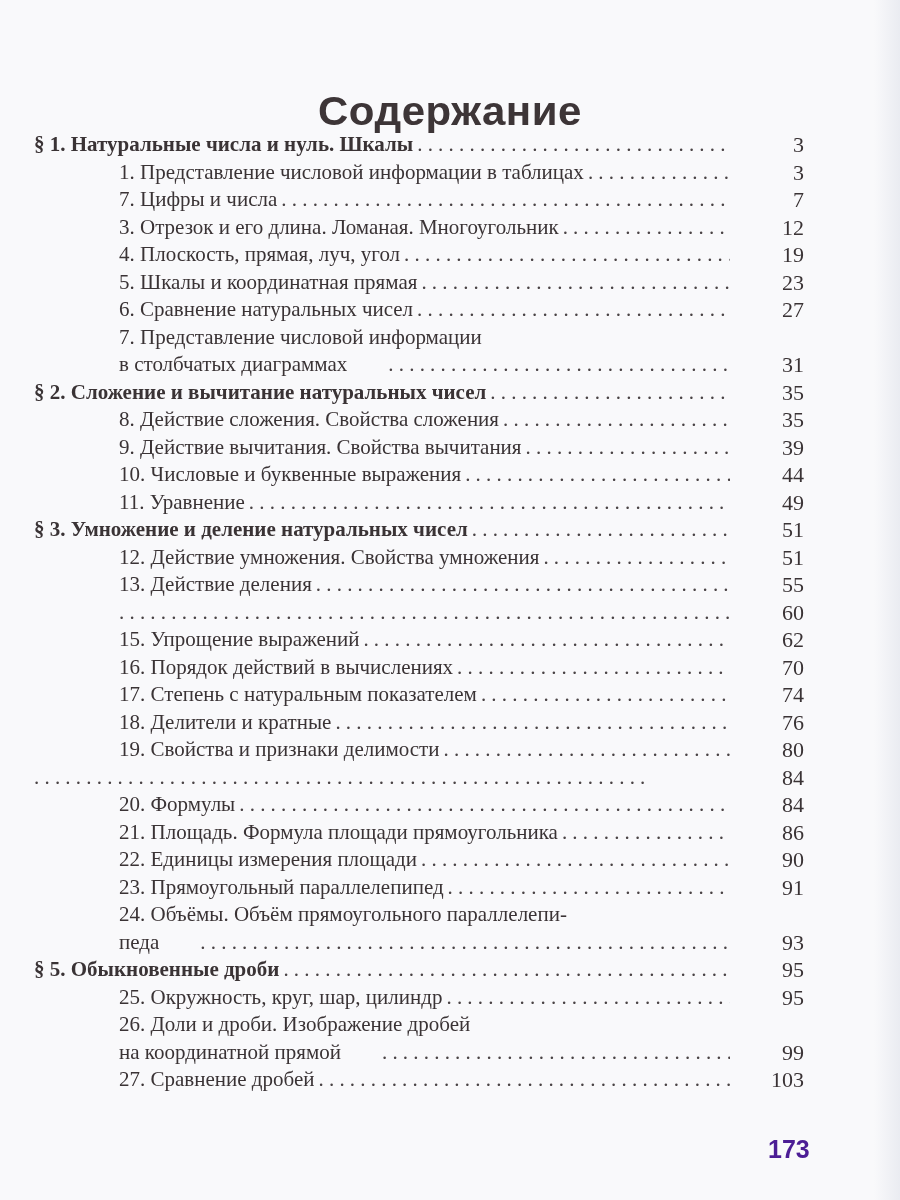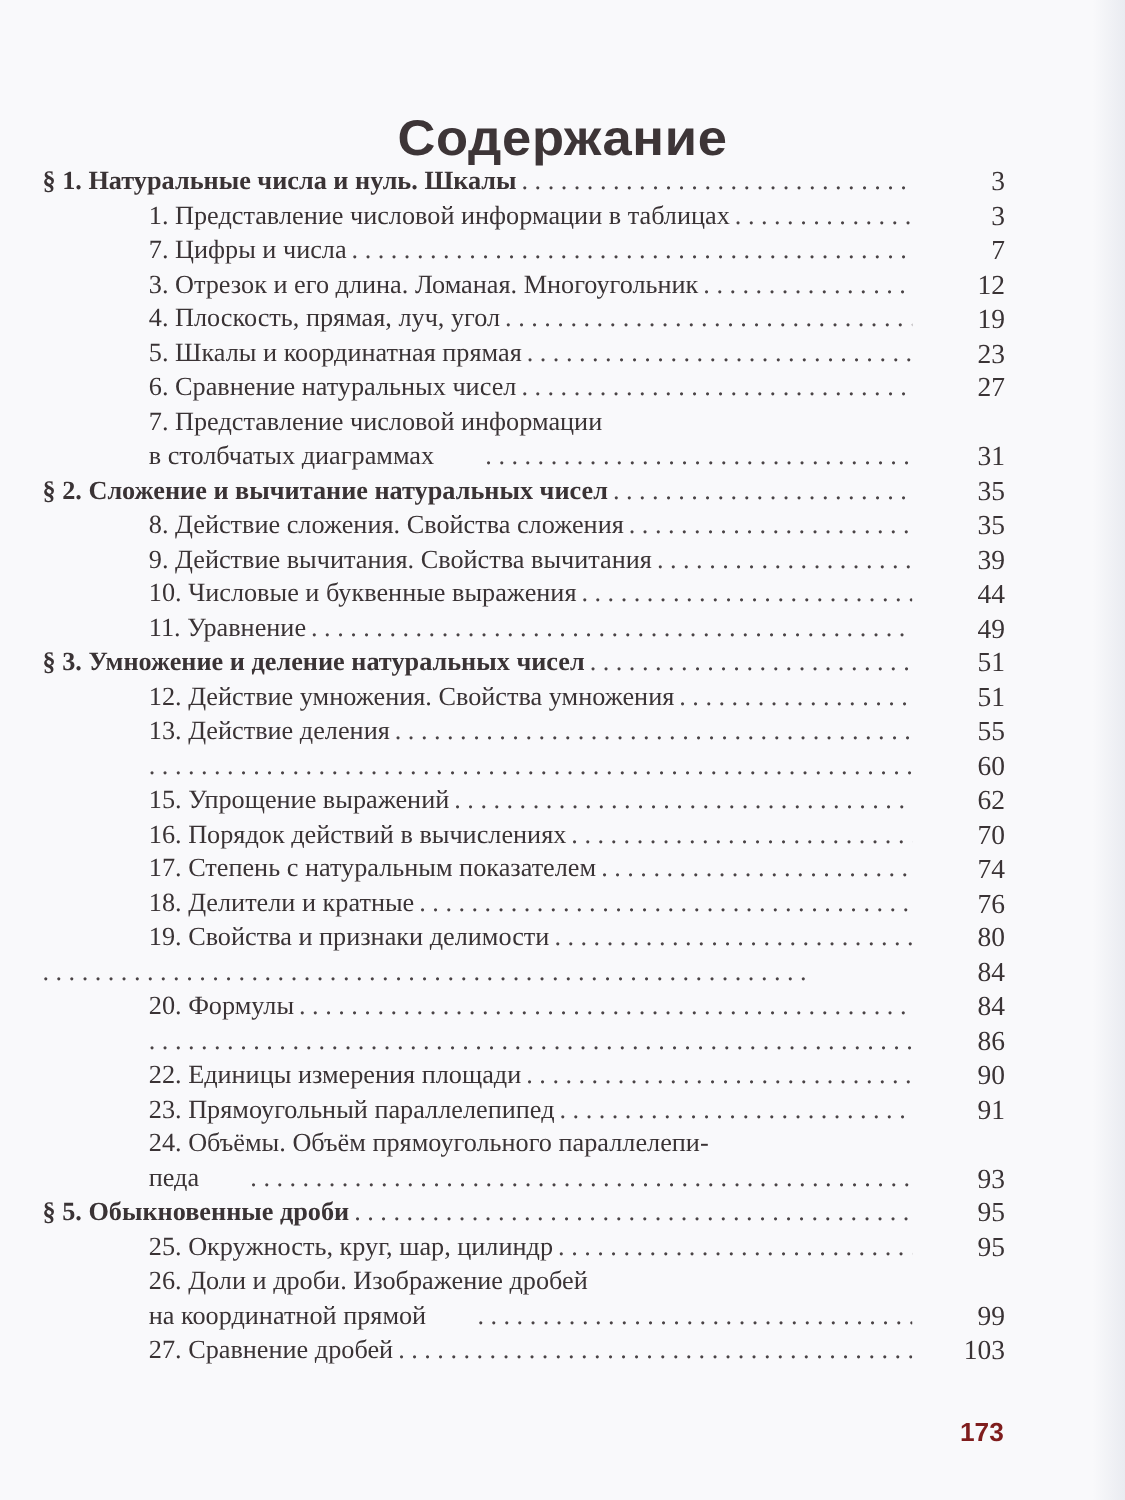--- a/index.html
+++ b/index.html
@@ -42,21 +42,21 @@
     flex:1 1 auto; overflow:hidden; white-space:nowrap;
     letter-spacing:5.2px; font-weight:normal; color:#4a4345;
   }
   .page {
     position:absolute; right:22px; top:0; width:60px; text-align:right;
     font-weight:normal; font-size:22px;
   }
   .folio {
     position:absolute; left:768px; top:1135px;
     font-family:"Liberation Sans", "DejaVu Sans", sans-serif;
-    font-weight:bold; font-size:21px; color:#7f1d1d;
+    font-weight:bold; font-size:25px; color:#4c1d95;
   }
 </style>
 </head>
 <body>
 
 <div class="page-edge"></div>
 
 <h1 class="title">Содержание</h1>
 
 <div class="toc" id="toc">
@@ -227,20 +227,21 @@
     </div>
     <div class="row item">
       <div class="text-wrap">
         <span class="label">20. Формулы</span>
         <span class="leader">...........................................................</span>
       </div>
       <span class="page">84</span>
     </div>
     <div class="row item">
       <div class="text-wrap">
+        <span class="label">21. Площадь. Формула площади прямоугольника</span>
         <span class="leader">...........................................................</span>
       </div>
       <span class="page">86</span>
     </div>
     <div class="row item">
       <div class="text-wrap">
         <span class="label">22. Единицы измерения площади</span>
         <span class="leader">...........................................................</span>
       </div>
       <span class="page">90</span>

